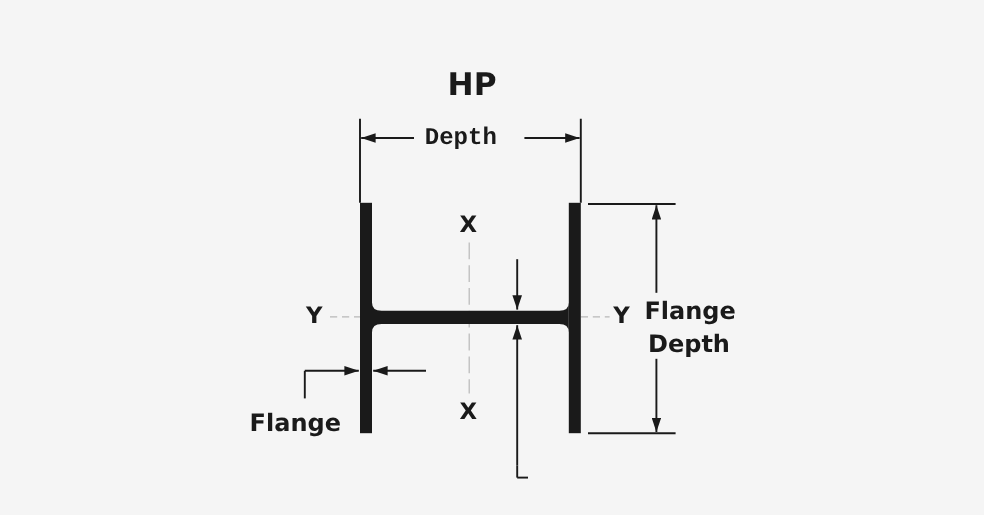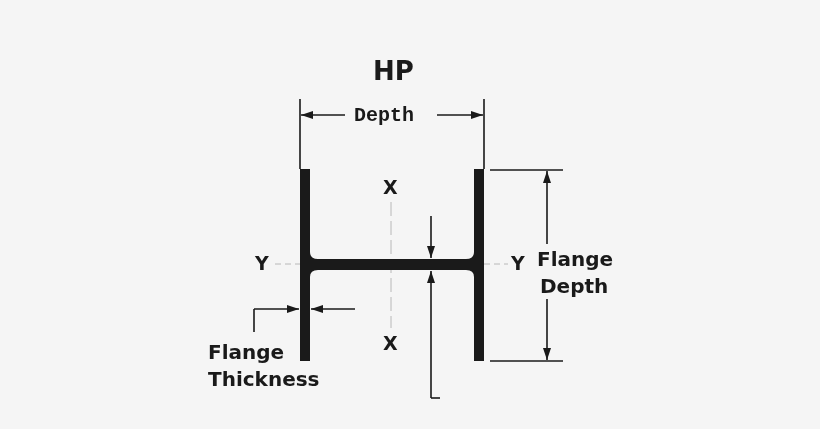--- a/index.html
+++ b/index.html
@@ -104,15 +104,14 @@
 
   <div class="lbl axis" style="left:383px; top:162px;">X</div>
   <div class="lbl axis" style="left:383px; top:318px;">X</div>
   <div class="lbl axis" style="left:255px; top:238px;">Y</div>
   <div class="lbl axis" style="left:511px; top:238px;">Y</div>
 
   <div class="lbl dim" style="left:537px; top:233px;">Flange</div>
   <div class="lbl dim" style="left:540px; top:260px;">Depth</div>
 
   <div class="lbl dim" style="left:208px; top:326px;">Flange</div>
-  <div class="lbl dim" style="left:208px; top:353px;">Thickness</div>
 
 </div>
 
 </body></html>

